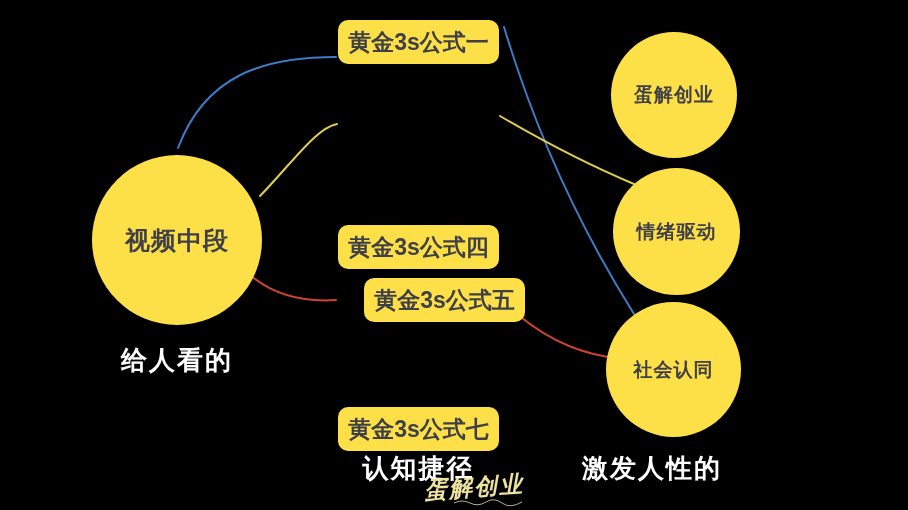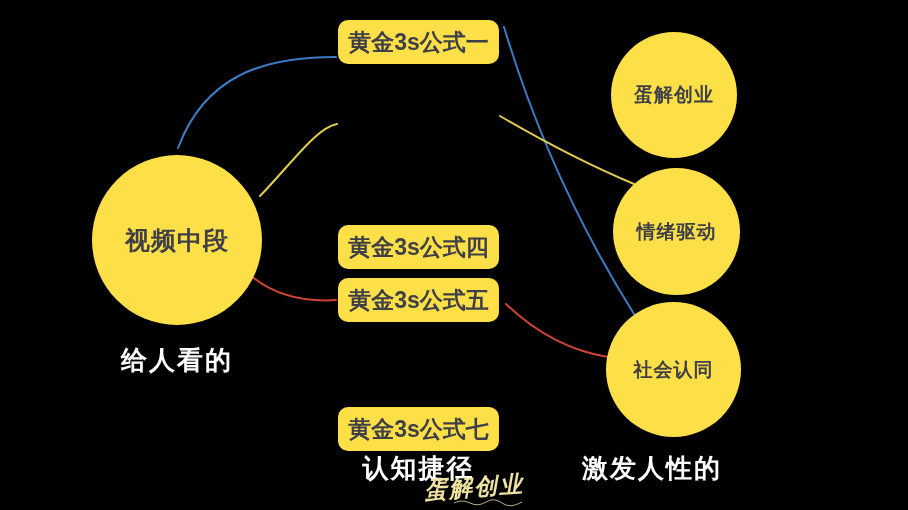--- a/index.html
+++ b/index.html
@@ -40,21 +40,21 @@
     left: 338px;
     width: 161px; height: 44px;
     border-radius: 10px;
     font-size: 23px;
     font-weight: 700;
   }
   .f0 { top: 20px; }
   .f1 { top: 84px; }
   .f2 { top: 149px; }
   .f3 { top: 225px; }
-  .f4 { top: 278px; }
+  .f4 { top: 278px; margin-left: 26px; }
   .f5 { top: 342px; }
   .f6 { top: 407px; }
   .right-node { font-size: 19px; font-weight: 600; letter-spacing: 1px; }
   .r0 { left: 611px; top: 32px;  width: 126px; height: 126px; }
   .r1 { left: 613px; top: 168px; width: 127px; height: 127px; }
   .r2 { left: 606px; top: 302px; width: 135px; height: 135px; }
   .caption {
     position: absolute;
     z-index: 2;
     color: #FFFFFF;

